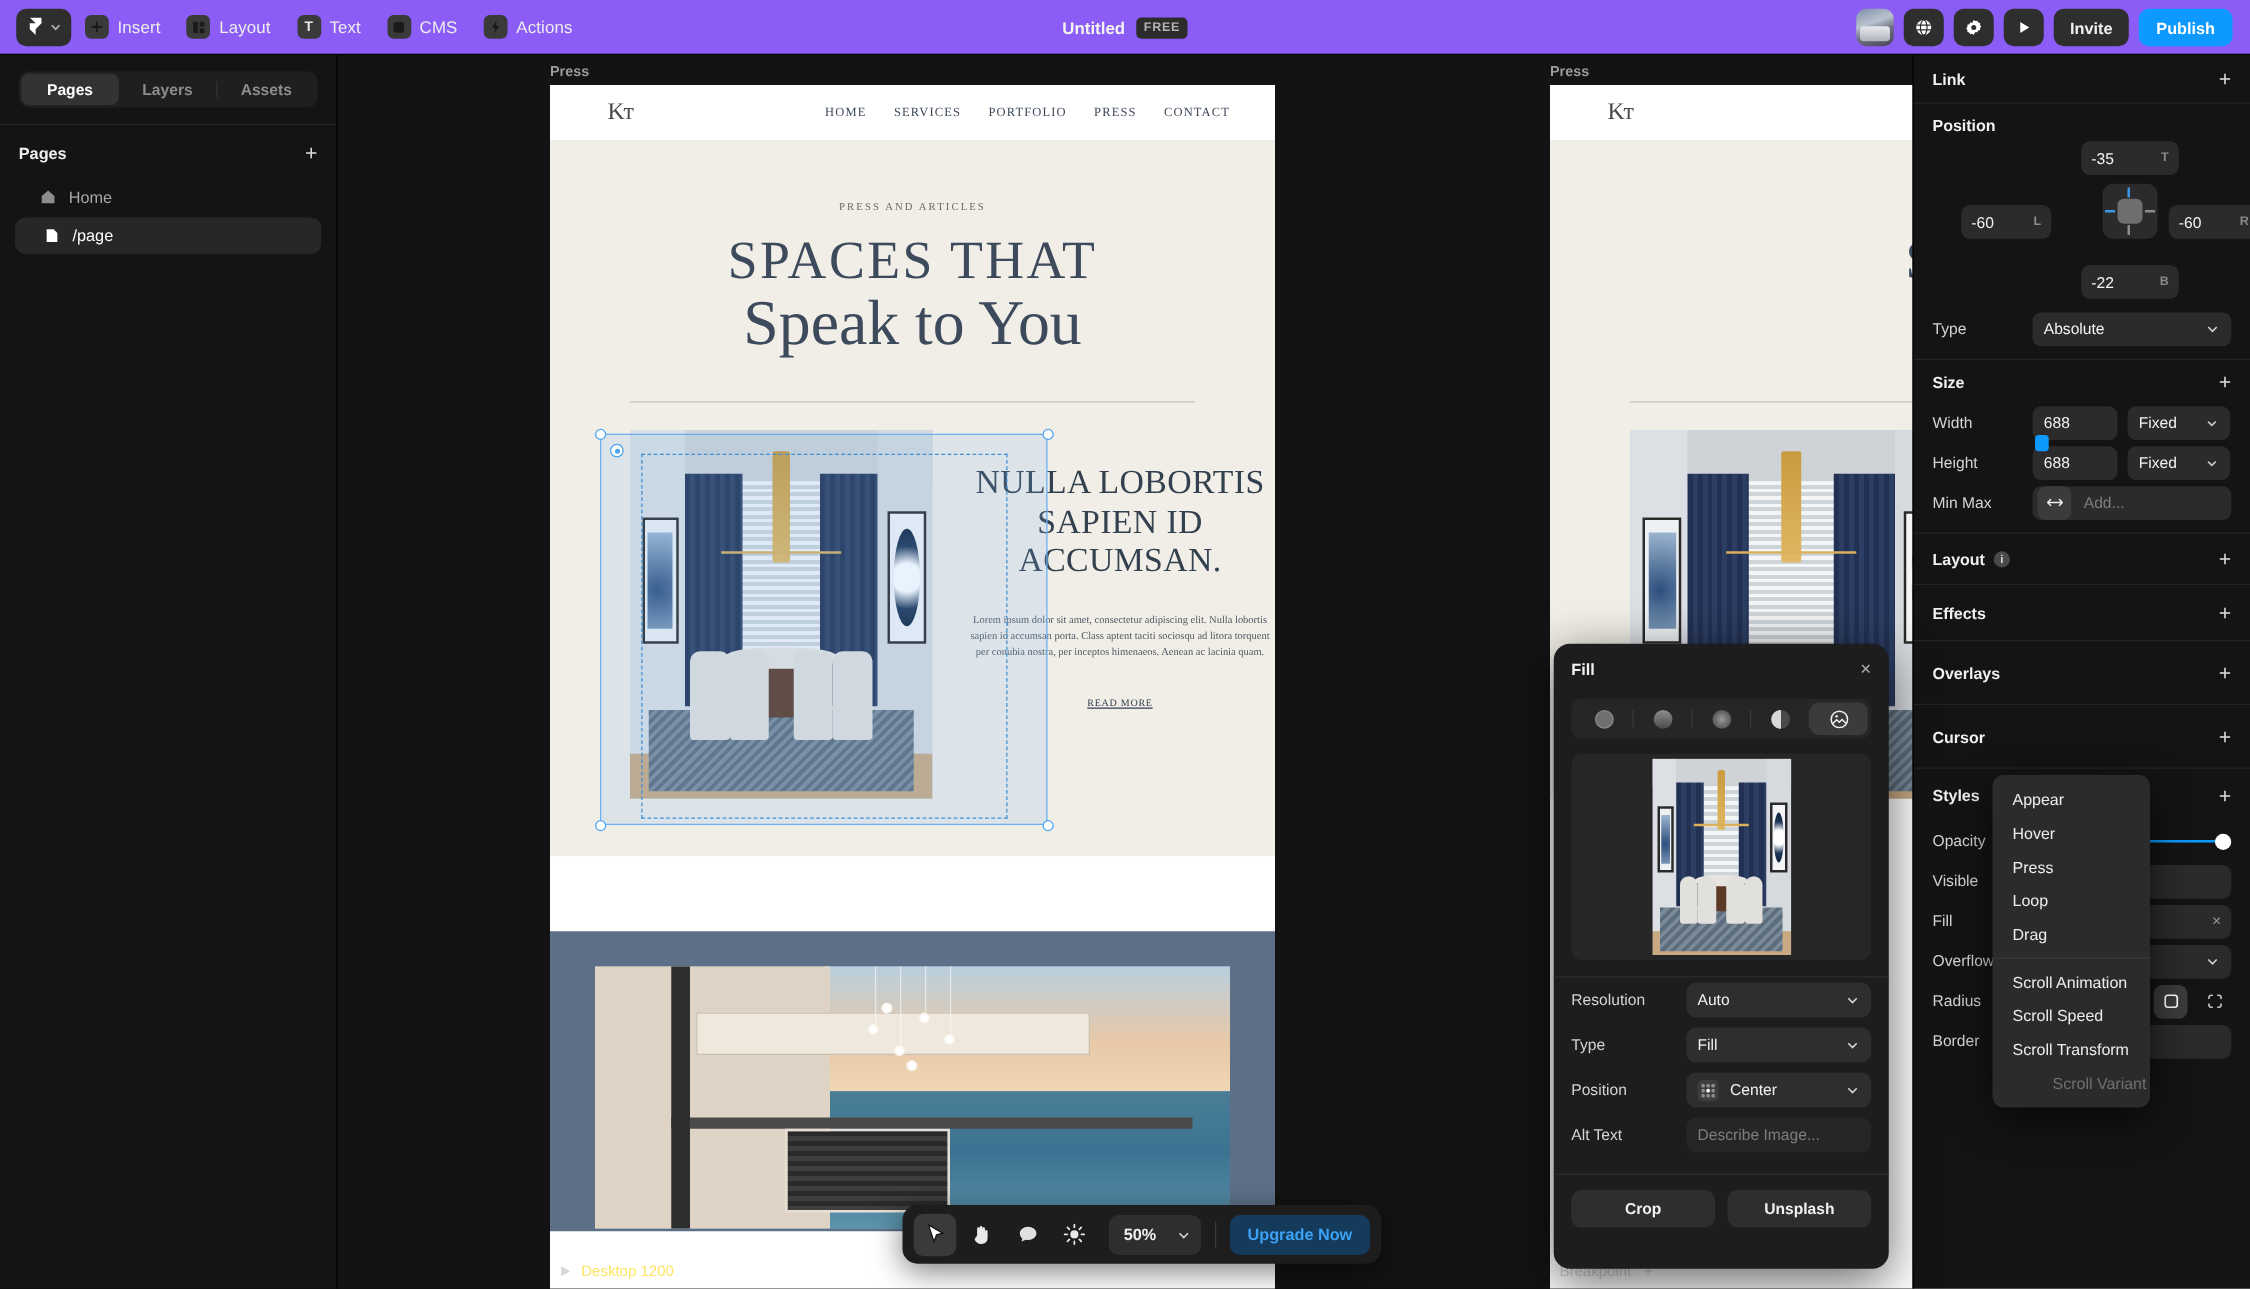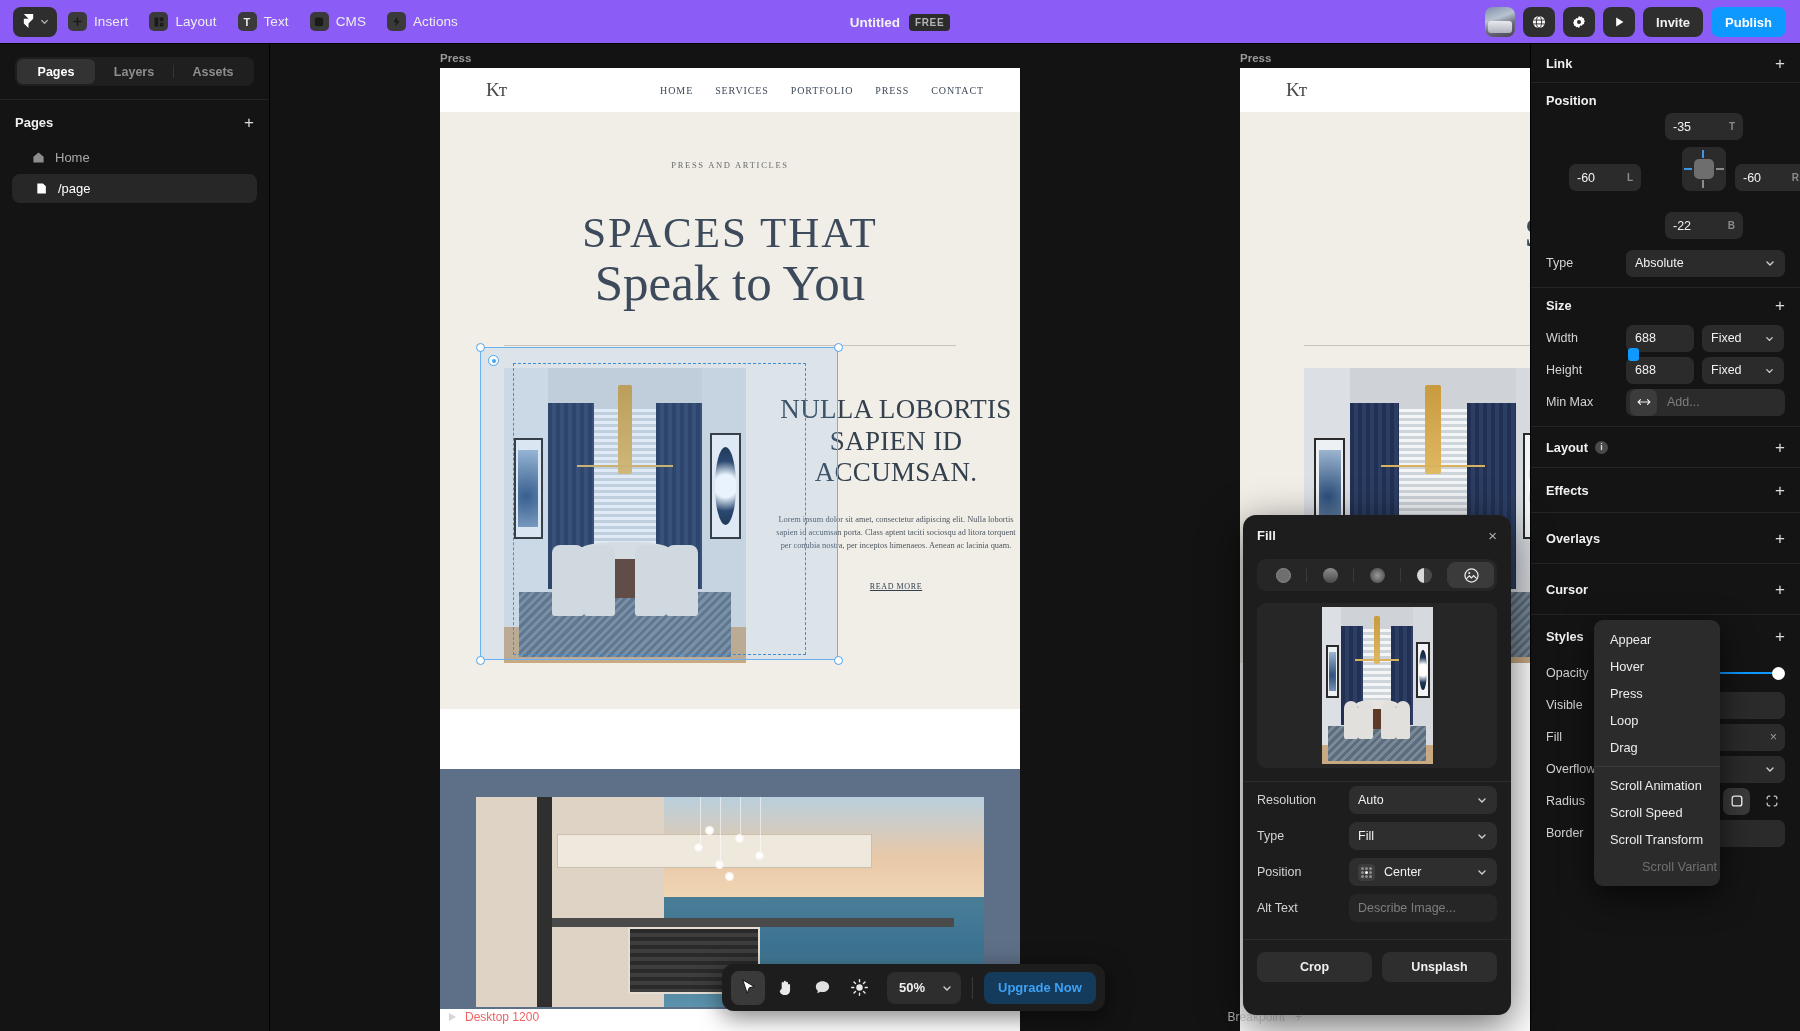--- a/index.html
+++ b/index.html
@@ -133,21 +133,21 @@
   }
   .hero {
     background: #f1eee7; padding-top: 48px; text-align: center;
   }
   .eyebrow {
     font-family: "Liberation Serif", serif; color: #6b6b6b; font-size: 8.5px;
     letter-spacing: 1.7px;
   }
   .h-line1 {
     font-family: "Liberation Serif", serif; color: #3c4a5c; font-size: 43px;
-    letter-spacing: 2px; margin-top: 40px; line-height: 1.05;
+    letter-spacing: 2px; margin-top: 16px; line-height: 1.05;
   }
   .h-line2 {
     font-family: "Liberation Serif", serif; color: #3c4a5c; font-size: 51px;
     margin-top: 2px; line-height: 1.05;
   }
   .hr-thin { height:1px; background:#c9c4b8; margin: 34px 64px 0 64px; }
 
   .art-row { display:flex; gap: 0; padding: 22px 0 0 0; }
   .art-img {
     width: 258px; height: 295px; margin-left: 64px; position: relative;
@@ -204,24 +204,24 @@
     margin-left: 8px; width: 74px; color:#f0f0f0; font-size: 13px; font-weight: 700;
   }
   .bb-div { width:1px; height: 22px; background:#3a3a3a; margin: 0 8px; }
   .upgrade {
     height: 32px; border-radius: 8px; background: #143a5c; color:#3da2f5;
     font-size: 13px; font-weight: 700; display:flex; align-items:center;
     padding: 0 14px;
   }
   .bp-left {
     position:absolute; left: 448px; top: 1010px; display:flex; align-items:center;
-    gap: 8px; color: #ef4444; font-size: 12px; z-index: 20; opacity:.85;justify-content:center;
+    gap: 8px; color: #fde047; font-size: 12px; z-index: 20; opacity:.85;justify-content:center;
   }
   .bp-right {
-    position:absolute; right: 498px; top: 1010px; display:flex; align-items:flex-start;
+    position:absolute; right: 478px; top: 1010px; display:flex; align-items:flex-start;
     gap: 10px; color: #cfcfcf; font-size: 12px; z-index: 20; opacity:.85;
   }
 
   
   .fill-pop {
     position:absolute; left: 1243px; top: 515px; width: 268px; height: 500px;
     background: #1d1d1d; border-radius: 13px; z-index: 50;
     box-shadow: 0 10px 40px rgba(0,0,0,.6); padding: 0 14px;
   }
   .fp-head { display:flex; align-items:center; justify-content:space-between; height: 40px; }

